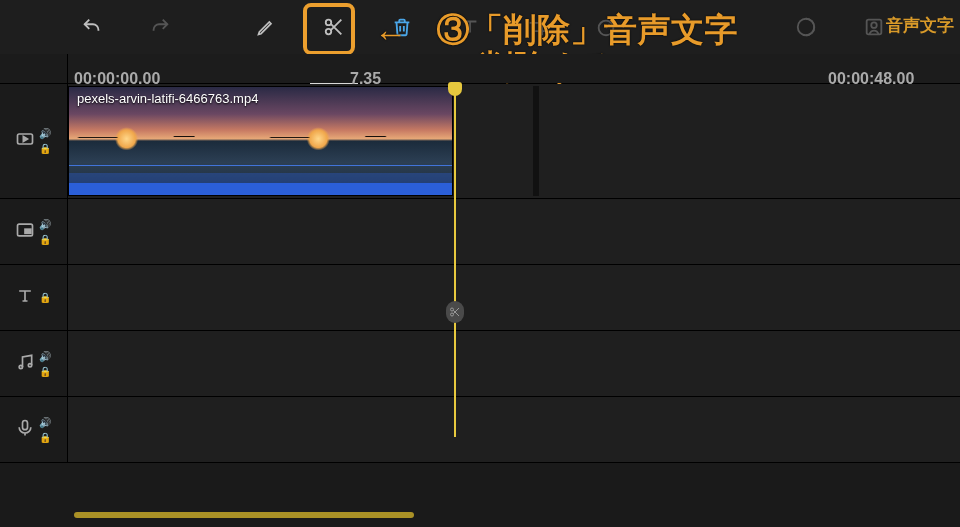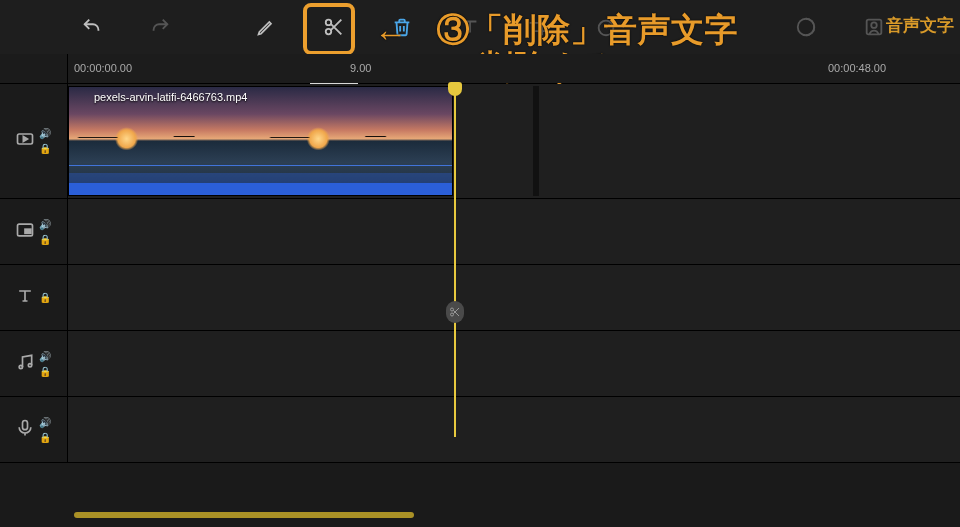--- a/index.html
+++ b/index.html
@@ -52,39 +52,40 @@
     width: 68px; flex: 0 0 68px;
     background: #1b1b1b;
     border-right: 1px solid #000;
     display: flex; align-items: center; justify-content: center;
   }
   .ruler {
     position: relative; flex: 1;
     background: #1c1c1c;
   }
   .ruler-tick {
-    position: absolute; top: 8px; font-size: 11px;
+    position: absolute; top: 16px; font-size: 16px;
     color: #aaa;
+    font-weight: bold;
   }
   .tracks { display: flex; flex-direction: column; }
   .track-row { display: flex; height: 115px; border-bottom: 1px solid #000; }
   .track-row.small { height: 66px; }
   .track-content {
     position: relative; flex: 1;
     background: #1f1f1f; overflow: hidden;
   }
   .clip {
     position: absolute; top: 2px; bottom: 2px;
     border: 1px solid #000; overflow: hidden;
   }
   .clip.selected { outline: 2px solid #f0c838; outline-offset: -1px; }
   .clip-label {
     position: absolute; top: 4px; left: 8px;
-    font-size: 11px; color: #fff;
-    text-shadow: 0 1px 2px #000; z-index: 2; margin-left: 17px;
+    font-size: 13px; color: #fff;
+    text-shadow: 0 1px 2px #000; z-index: 2;
   }
   .clip-waveform {
     position: absolute; bottom: 0; left: 0; right: 0; height: 30px;
     background: linear-gradient(to top, #2b5fd8 0, #2b5fd8 12px, rgba(43,95,216,0.35) 12px, rgba(43,95,216,0.35) 22px, transparent 22px);
     border-top: 1px solid rgba(80,130,220,0.6);
   }
   .thumb-strip {
     position: absolute; inset: 0;
     display: flex;
   }
@@ -235,21 +236,21 @@
   <div class="voice-text">音声文字</div>
 </div>
 
 <div class="annotation"><span>←</span>   <span>③「削除」音声文字</span>
            <span>削除する</span></div>
 
 <div class="ruler-row">
   <div class="track-gutter"></div>
   <div class="ruler">
     <span class="ruler-tick" style="left:6px">00:00:00.00</span>
-    <span class="ruler-tick" style="left:282px">9.00</span>
+    <span class="ruler-tick" style="left:282px">7.35</span>
     <span class="ruler-tick" style="left:760px">00:00:48.00</span>
   </div>
 </div>
 
 <div class="track-area">
 
   <div class="tracks">
 
     <div class="track-row">
       <div class="track-gutter">

